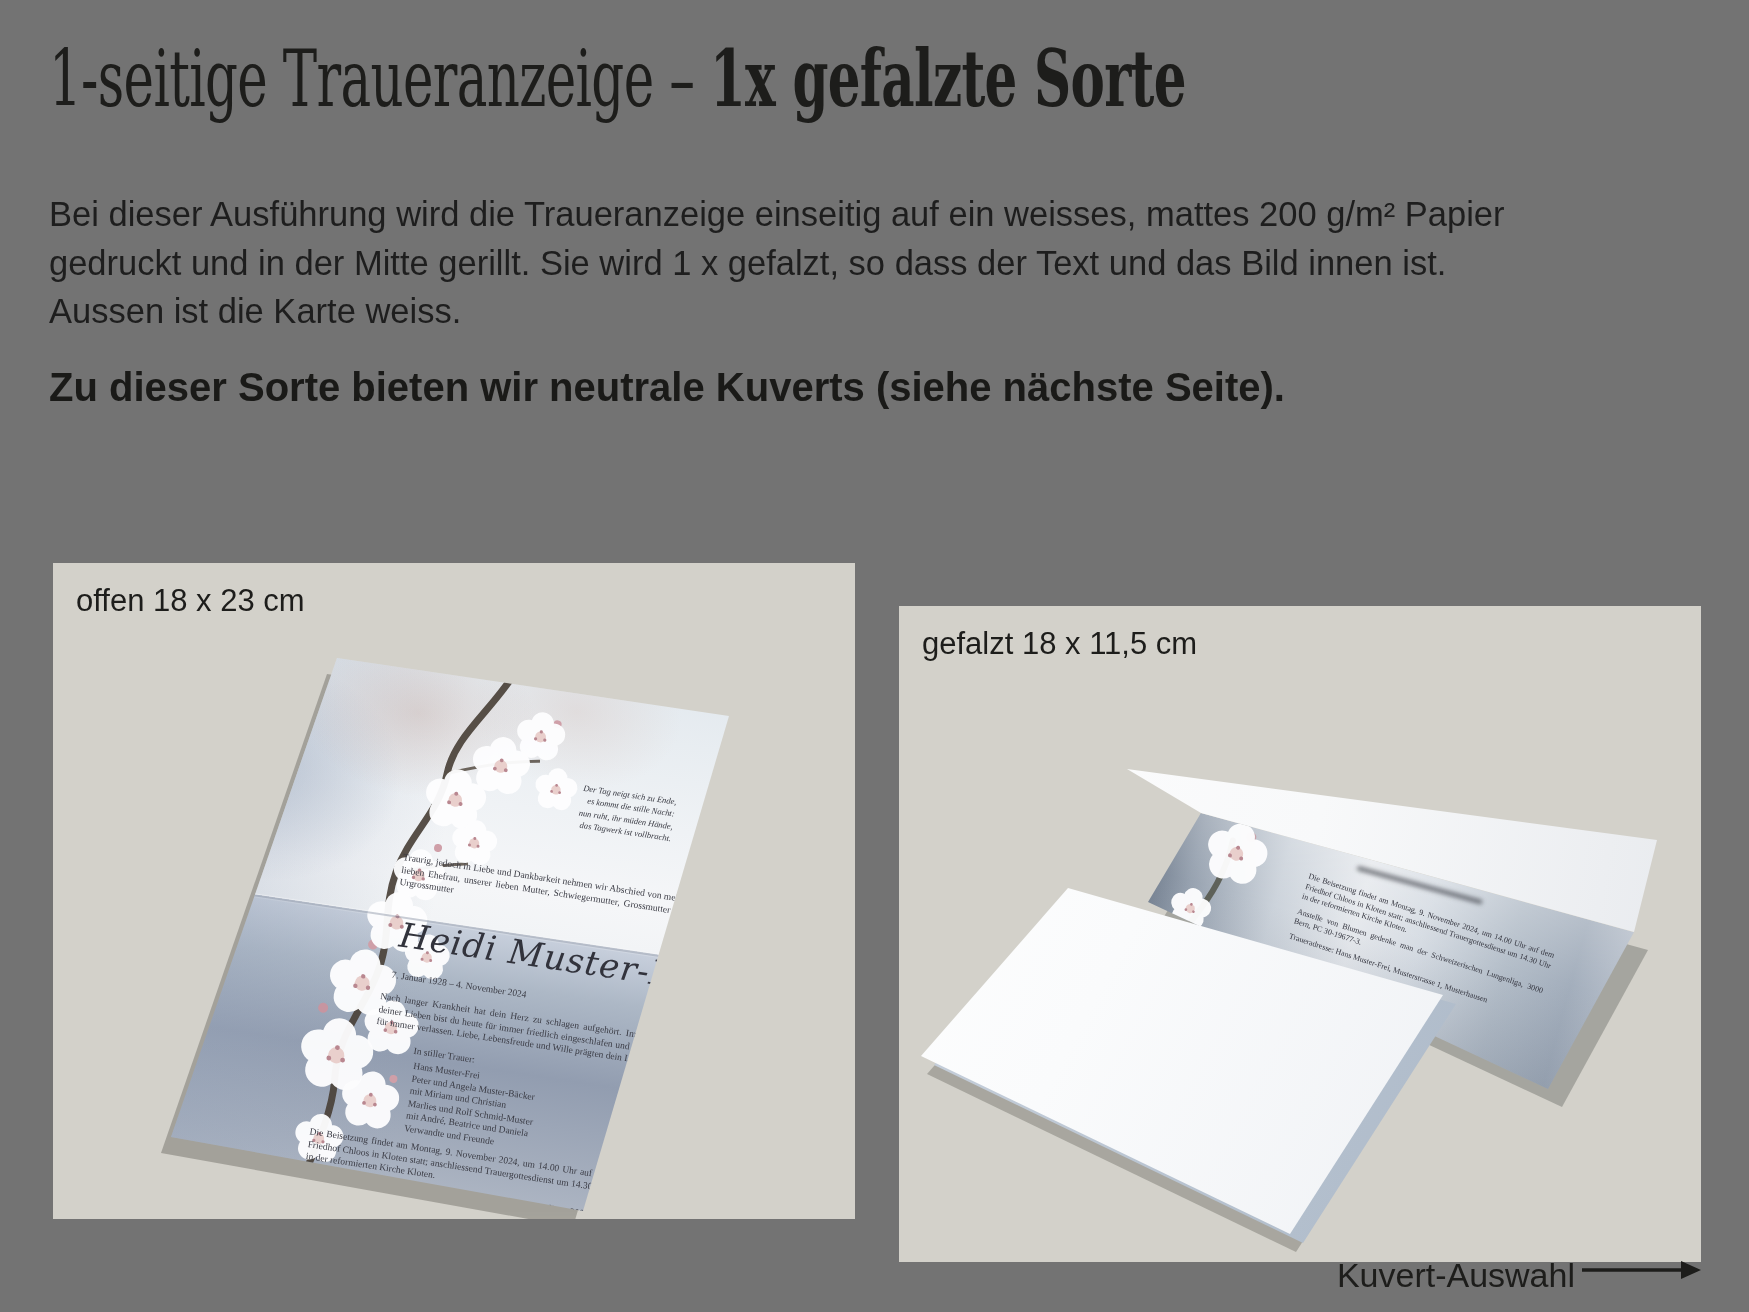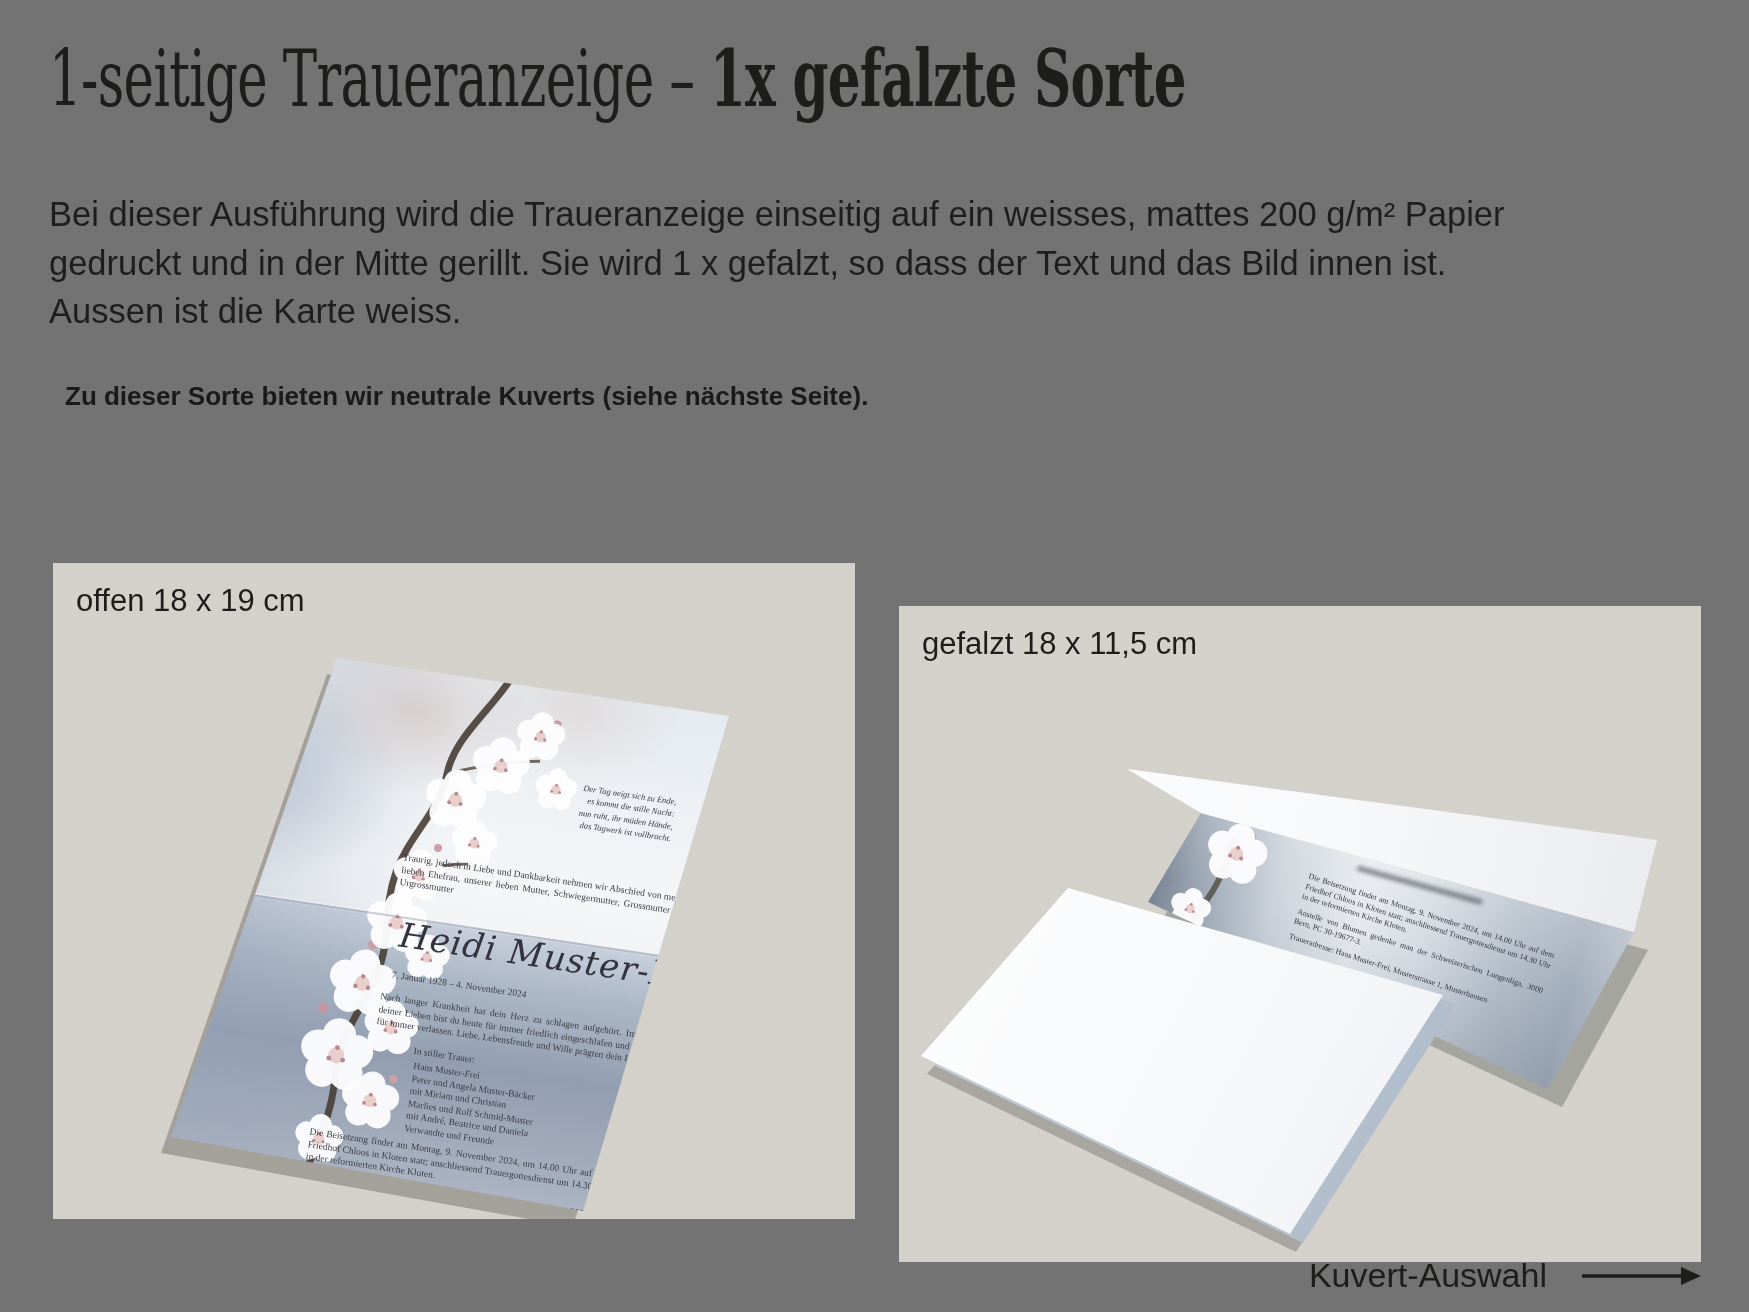--- a/index.html
+++ b/index.html
@@ -9,22 +9,22 @@
   
   #main-title{position:absolute;left:49px;top:40px;margin:0;line-height:1;white-space:nowrap;}
   .title-scale{display:inline-block;transform:scaleX(.66);transform-origin:0 60%;
                font-family:"DejaVu Serif",serif;font-size:78px;letter-spacing:-1px;color:#1d1d1b;}
   .title-regular{font-weight:400;}
   .title-bold{font-weight:700;}
 
   
   #intro-paragraph{position:absolute;left:49px;top:190px;width:1505px;margin:0;
                    font-size:34.5px;line-height:48.5px;color:#1e1e1e;}
-  #kuvert-note{position:absolute;left:49px;top:365px;width:1505px;margin:16px;
-               font-size:26px;font-weight:700;color:#1a1a18;}
+  #kuvert-note{position:absolute;left:49px;top:365px;width:1505px;margin:0;
+               font-size:40px;font-weight:700;color:#1a1a18;}
 
   
   .panel{position:absolute;top:563px;width:802px;height:656px;background:#d3d1ca;overflow:hidden;}
   #panel-open{left:53px;}
   #panel-folded{left:899px;margin-top:43px;}
   .panel-label{position:absolute;left:23px;top:20px;font-size:31px;color:#1d1d1b;z-index:9;}
 
   
   .opencard-shadow{position:absolute;inset:0;
      clip-path:polygon(284px 95px,676px 153px,530px 648px,118px 574px);
@@ -88,40 +88,40 @@
      transform:translate(6px,18px);background:rgba(97,96,90,.38);filter:blur(11px);z-index:1;}
   .csliver{position:absolute;inset:0;
      clip-path:polygon(169px 282px,544px 389px,391px 628px,22px 450px);
      transform:translate(13px,9px);z-index:2;
      background:linear-gradient(115deg,#cdd5e0 0%,#b3bfcd 60%,#a5b1c2 100%);}
   .cclosed{position:absolute;inset:0;
      clip-path:polygon(169px 282px,544px 389px,391px 628px,22px 450px);z-index:3;
      background:linear-gradient(118deg,#ffffff 0%,#fafbfc 35%,#f1f3f6 70%,#eaedf1 100%);}
 
   
-  #kuvert-link{position:absolute;top:1256px;right:46px;display:flex;align-items:center;gap:34px;
+  #kuvert-link{position:absolute;top:1256px;right:46px;display:flex;gap:6px;
      font-size:34px;color:#1d1d1b;cursor:pointer;}
   #kuvert-link svg{display:block;}
 </style>
 </head>
 <body>
 
 <div id="page">
 
   <h1 id="main-title">
     <span class="title-scale">
       <span class="title-regular">1-seitige Traueranzeige – </span><span class="title-bold">1x gefalzte Sorte</span>
     </span>
   </h1>
 
   <p id="intro-paragraph">Bei dieser Ausführung wird die Traueranzeige einseitig auf ein weisses, mattes 200 g/m² Papier gedruckt und in der Mitte gerillt. Sie wird 1 x gefalzt, so dass der Text und das Bild innen ist. Aussen ist die Karte weiss.</p>
   <p id="kuvert-note">Zu dieser Sorte bieten wir neutrale Kuverts (siehe nächste Seite).</p>
 
   <div class="panel" id="panel-open">
-    <div class="panel-label">offen 18 x 19 cm</div>
+    <div class="panel-label">offen 18 x 23 cm</div>
 
     <div class="opencard-shadow"></div>
 
     <div class="opencard">
       <div class="opencard-inner">
 
         <svg class="blossom-svg" width="560" height="600" viewBox="0 0 560 600">
           <defs>
             <g id="fl">
               <g fill="#fdfdfe" opacity="0.96">

